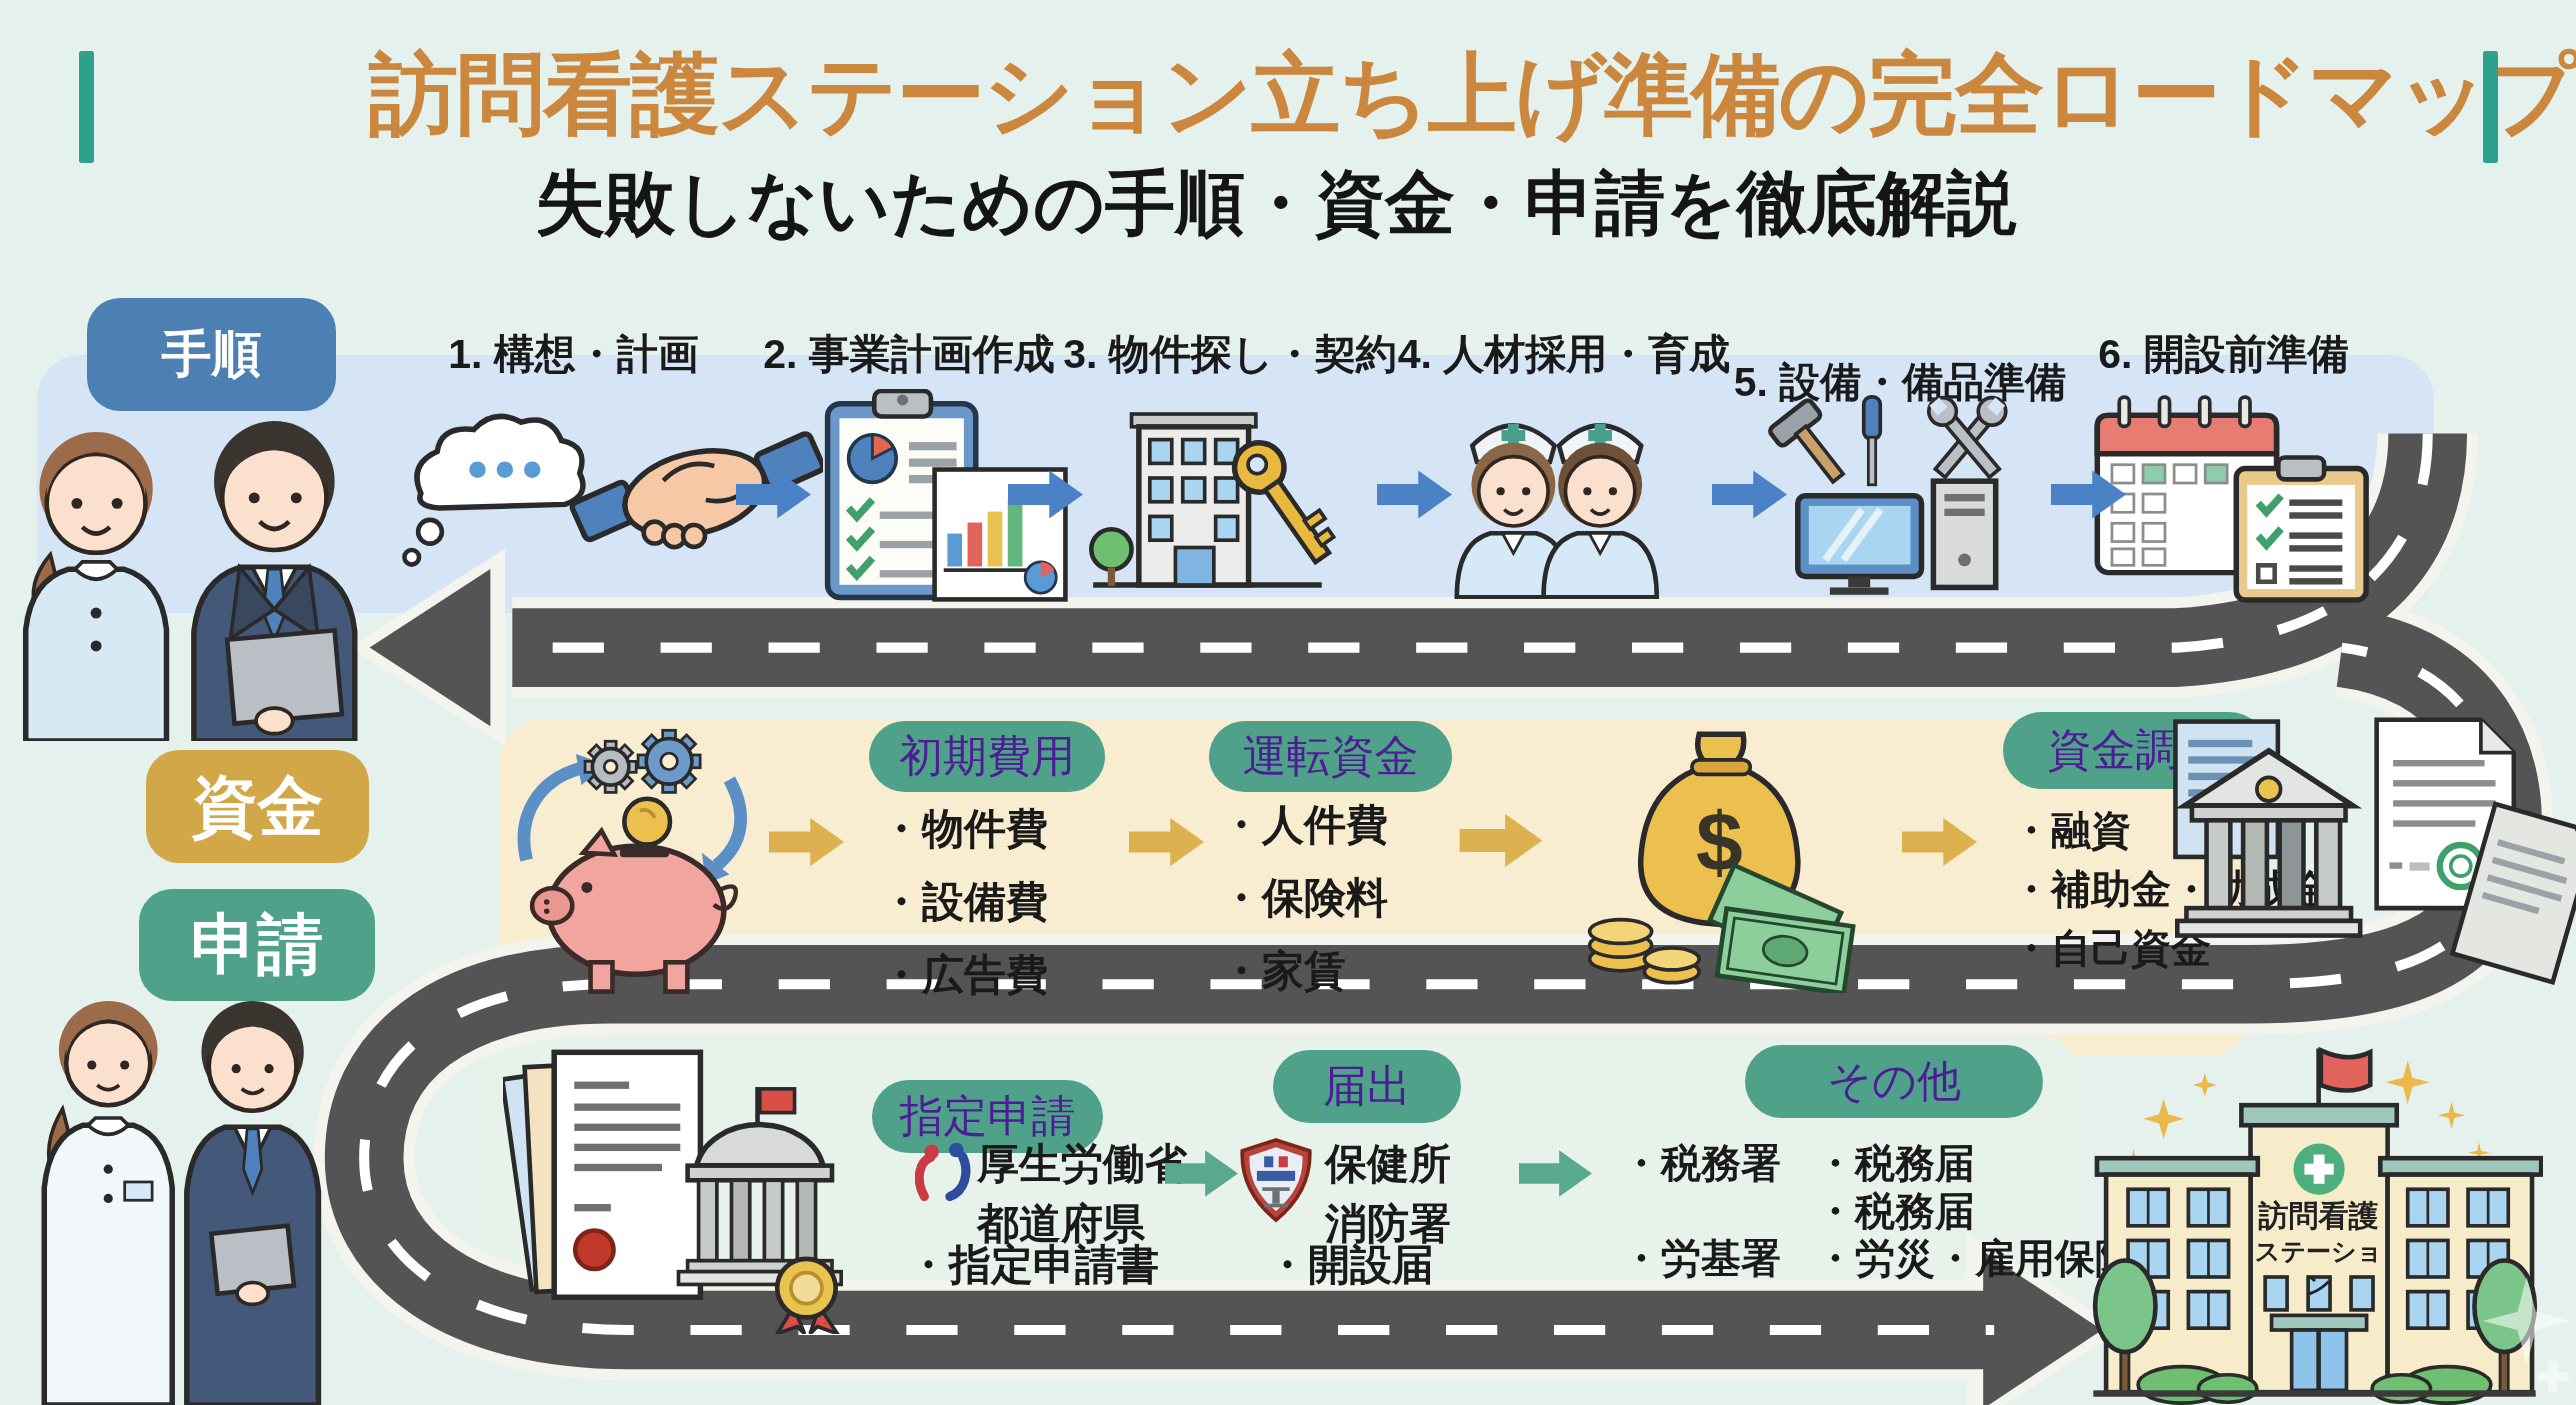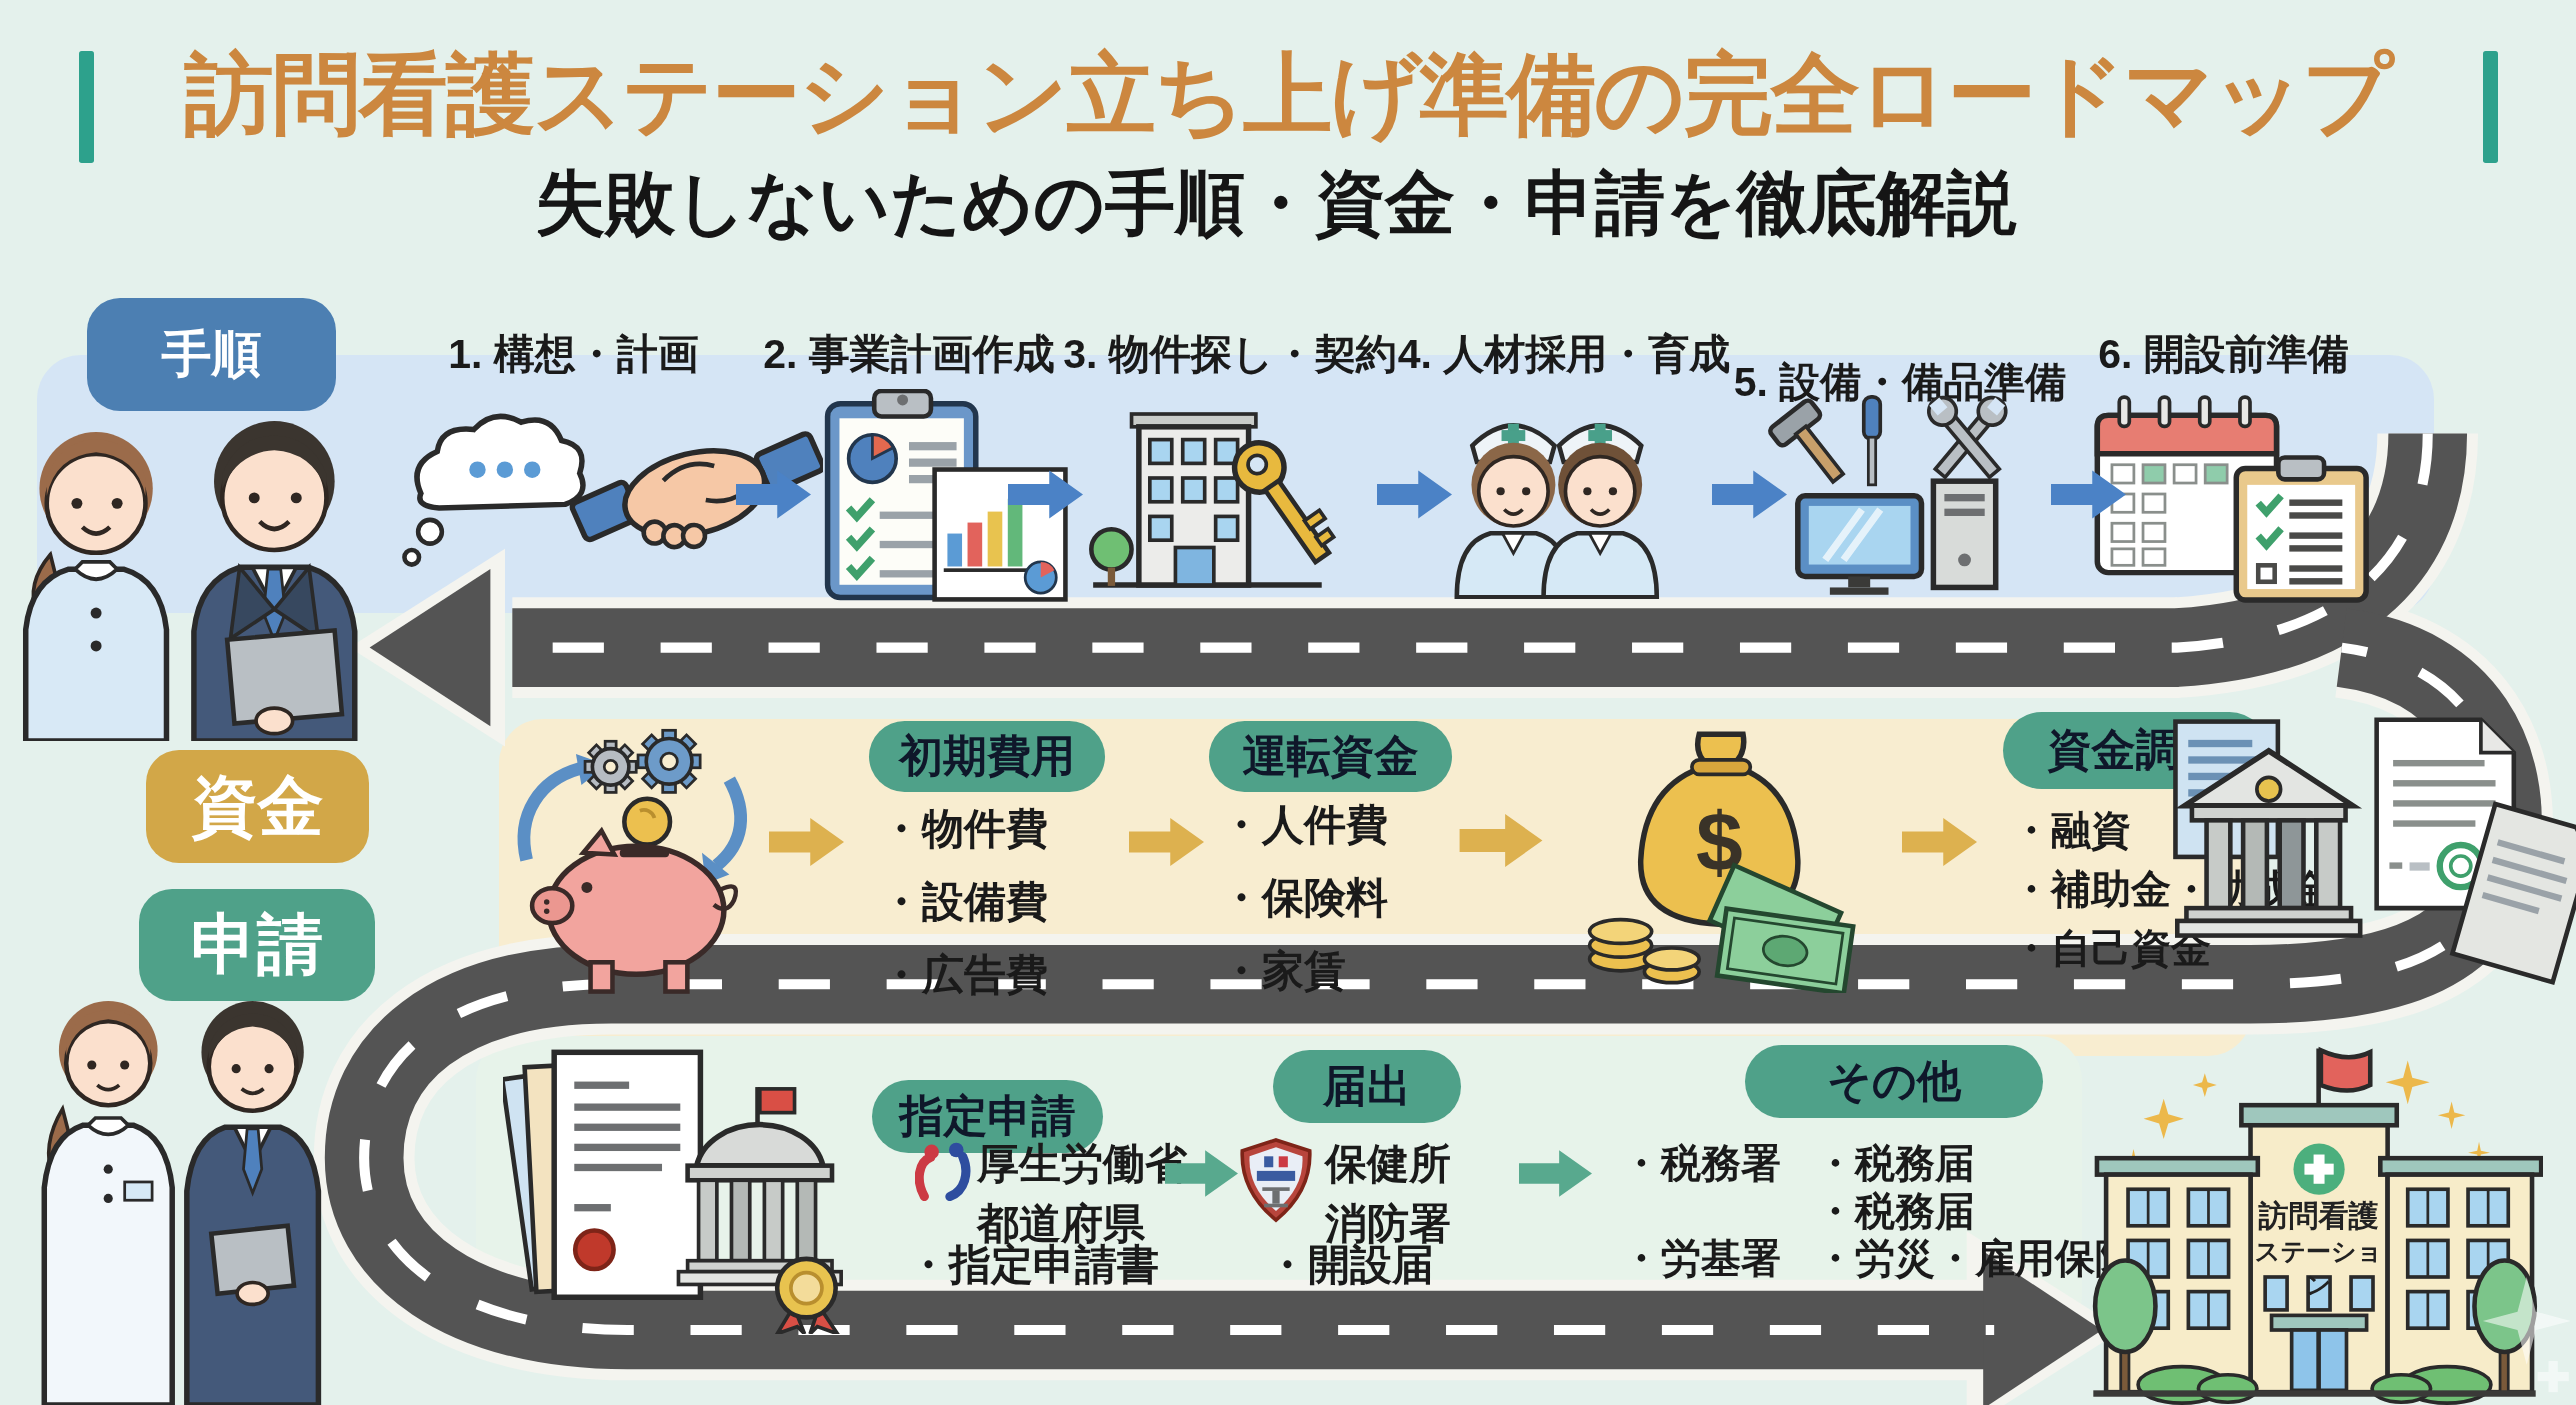--- a/index.html
+++ b/index.html
@@ -1,27 +1,27 @@
 <!DOCTYPE html>
 <html style="font-size:14.6px"><head>
 <meta charset="utf-8">
 <style>
   html,body{margin:0;padding:0;background:#e4f1ec;}
   #canvas{position:relative;width:2576px;height:1405px;overflow:hidden;
           background:#e4f1ec;font-family:"Liberation Sans","DejaVu Sans",sans-serif;}
   .abs{position:absolute;}
   .txt{font-weight:900;color:#1a1a1a;white-space:nowrap;}
   h1,h2{margin:0;}
-  #title{left:0;top:35px;width:2576px;text-align:center;font-size:89px;font-weight:900;
+  #title{left:0;top:35px;width:2576px;text-align:right;font-size:89px;font-weight:900;
          color:#cc873f;letter-spacing:-1.8px;}
   #subtitle{left:0;top:157px;width:2552px;text-align:center;font-size:70px;font-weight:900;color:#151515;}
   .tbar{width:14.6px;height:112px;background:#2da18c;border-radius:2.7px;}
   .band{border-radius:44px;}
   .badge{display:flex;align-items:center;justify-content:center;color:#fff;font-weight:900;border-radius:33px;}
-  .pill{display:flex;align-items:center;justify-content:center;color:#0f172a;font-weight:700;
+  .pill{display:flex;align-items:center;justify-content:center;color:#4c1d95;font-weight:400;
         border-radius:40px;background:#4fa189;}
   .steplabel{font-size:41px;text-align:center;}
   .list2 div{font-size:42px;font-weight:900;color:#1a1a1a;line-height:73px;white-space:nowrap;}
   .list3 div{font-size:40px;font-weight:900;color:#1a1a1a;line-height:59px;white-space:nowrap;}
   .orgline{font-size:42px;font-weight:900;color:#1a1a1a;line-height:60px;white-space:nowrap;}
   .item3{font-size:42px;font-weight:900;color:#1a1a1a;white-space:nowrap;}
   .colitem{font-size:40px;font-weight:900;color:#1a1a1a;white-space:nowrap;}
   .flowarrow svg{display:block;width:100%;height:100%;}
   svg{display:block;}
   #goalsign{font-weight:900;color:#222;text-align:center;font-family:Liberation Serif, serif;}

